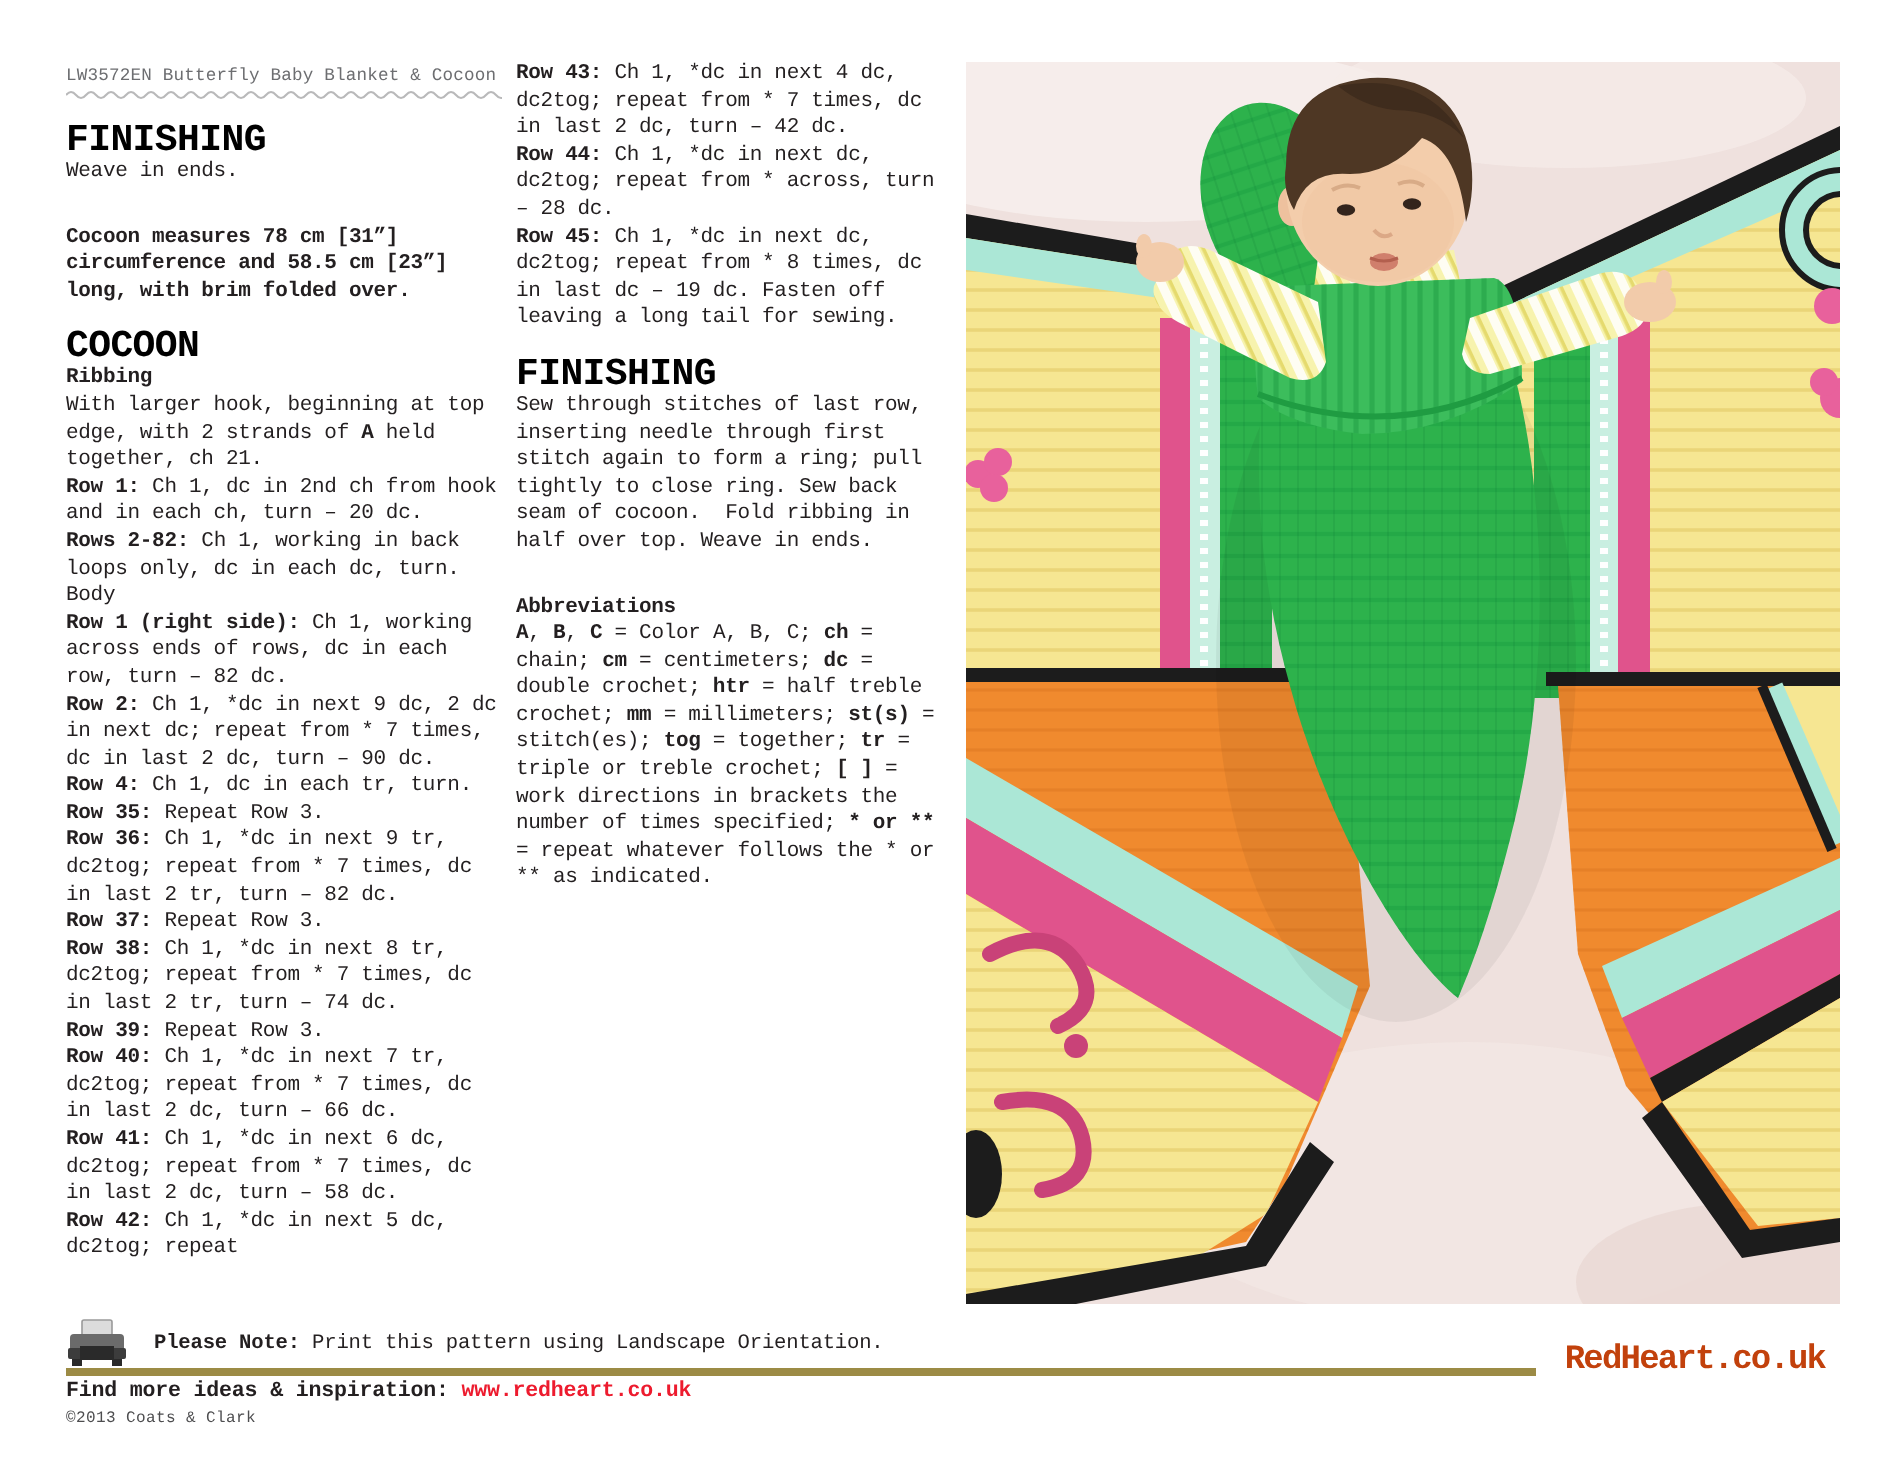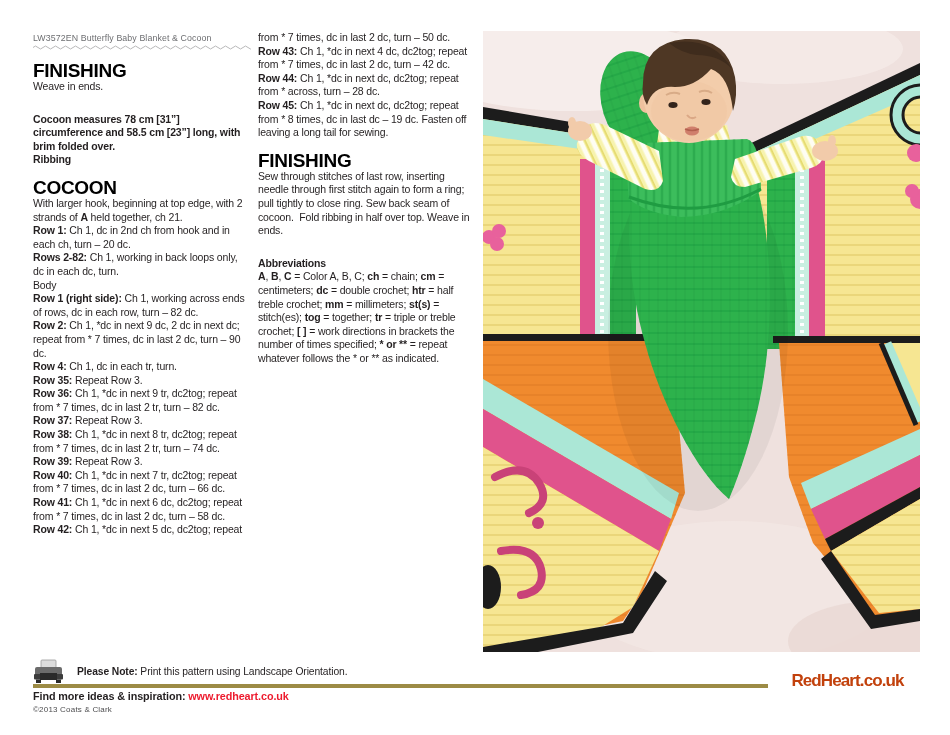--- a/index.html
+++ b/index.html
@@ -1,17 +1,17 @@
 <!DOCTYPE html>
 <html><head>
 <meta charset="utf-8">
 <style>
   html,body{margin:0;padding:0;background:#fff;}
   .page{position:relative;width:950px;height:735px;background:#ffffff;overflow:hidden;
-        font-family:Liberation Sans, sans-serif;color:#231f20;}
+        font-family:Liberation Mono, monospace;color:#231f20;}
   .doc-code{position:absolute;left:33px;top:33px;font-size:8.8px;color:#6d6e71;letter-spacing:0.1px;}
   .wavy{position:absolute;left:33px;top:43px;}
   .col{position:absolute;font-size:10.5px;line-height:13.6px;letter-spacing:-0.15px;}
   .col-left{left:33px;top:50px;width:217px;}
   .col-mid{left:258px;top:31px;width:215px;}
   .line{white-space:pre-wrap;}
   .line.h1{font-size:19px;font-weight:bold;line-height:15px;letter-spacing:-0.3px;margin-top:13px;margin-bottom:2px;color:#000;}
   .line.sub{font-weight:bold;}
   .line.mt{margin-top:19px;}
   .b{font-weight:bold;}
@@ -33,40 +33,39 @@
   <div class="doc-code">LW3572EN Butterfly Baby Blanket &amp; Cocoon</div>
 
   <svg class="wavy" width="218" height="9" viewBox="0 0 218 9">
     <path fill="none" stroke="#b9b9ba" stroke-width="1" d="M0 4.5 q2.5 -3 5 0 t5 0 t5 0 t5 0 t5 0 t5 0 t5 0 t5 0 t5 0 t5 0 t5 0 t5 0 t5 0 t5 0 t5 0 t5 0 t5 0 t5 0 t5 0 t5 0 t5 0 t5 0 t5 0 t5 0 t5 0 t5 0 t5 0 t5 0 t5 0 t5 0 t5 0 t5 0 t5 0 t5 0 t5 0 t5 0 t5 0 t5 0 t5 0 t5 0 t5 0 t5 0 t5 0 t5 0"></path>
   </svg>
 
   <div class="col col-left">
       <div class="line h1"><span class="b">FINISHING</span></div>
       <div class="line p"><span>Weave in ends.</span></div>
       <div class="line p mt"><span class="b">Cocoon measures 78 cm [31”] circumference and 58.5 cm [23”] long, with brim folded over.</span></div>
+      <div class="line h1"><span class="b">COCOON</span></div>
       <div class="line sub"><span class="b">Ribbing</span></div>
-      <div class="line h1"><span class="b">COCOON</span></div>
       <div class="line p"><span>With larger hook, beginning at top edge, with 2 strands of </span><span class="b">A</span><span> held together, ch 21.</span></div>
       <div class="line p"><span class="b">Row 1:</span><span> Ch 1, dc in 2nd ch from hook and in each ch, turn – 20 dc.</span></div>
       <div class="line p"><span class="b">Rows 2-82:</span><span> Ch 1, working in back loops only, dc in each dc, turn.</span></div>
       <div class="line p"><span>Body</span></div>
       <div class="line p"><span class="b">Row 1 (right side):</span><span> Ch 1, working across ends of rows, dc in each row, turn – 82 dc.</span></div>
       <div class="line p"><span class="b">Row 2:</span><span> Ch 1, *dc in next 9 dc, 2 dc in next dc; repeat from * 7 times, dc in last 2 dc, turn – 90 dc.</span></div>
       <div class="line p"><span class="b">Row 4:</span><span> Ch 1, dc in each tr, turn.</span></div>
       <div class="line p"><span class="b">Row 35:</span><span> Repeat Row 3.</span></div>
       <div class="line p"><span class="b">Row 36:</span><span> Ch 1, *dc in next 9 tr, dc2tog; repeat from * 7 times, dc in last 2 tr, turn – 82 dc.</span></div>
       <div class="line p"><span class="b">Row 37:</span><span> Repeat Row 3.</span></div>
       <div class="line p"><span class="b">Row 38:</span><span> Ch 1, *dc in next 8 tr, dc2tog; repeat from * 7 times, dc in last 2 tr, turn – 74 dc.</span></div>
       <div class="line p"><span class="b">Row 39:</span><span> Repeat Row 3.</span></div>
       <div class="line p"><span class="b">Row 40:</span><span> Ch 1, *dc in next 7 tr, dc2tog; repeat from * 7 times, dc in last 2 dc, turn – 66 dc.</span></div>
       <div class="line p"><span class="b">Row 41:</span><span> Ch 1, *dc in next 6 dc, dc2tog; repeat from * 7 times, dc in last 2 dc, turn – 58 dc.</span></div>
       <div class="line p"><span class="b">Row 42:</span><span> Ch 1, *dc in next 5 dc, dc2tog; repeat</span></div>
     </div>
   <div class="col col-mid">
-      <div class="line p"><span>from * 7 times, dc in last 2 dc, turn – 50 dc.</span></div>
       <div class="line p"><span class="b">Row 43:</span><span> Ch 1, *dc in next 4 dc, dc2tog; repeat from * 7 times, dc in last 2 dc, turn – 42 dc.</span></div>
       <div class="line p"><span class="b">Row 44:</span><span> Ch 1, *dc in next dc, dc2tog; repeat from * across, turn – 28 dc.</span></div>
       <div class="line p"><span class="b">Row 45:</span><span> Ch 1, *dc in next dc, dc2tog; repeat from * 8 times, dc in last dc – 19 dc. Fasten off leaving a long tail for sewing.</span></div>
       <div class="line h1"><span class="b">FINISHING</span></div>
       <div class="line p"><span>Sew through stitches of last row, inserting needle through first stitch again to form a ring; pull tightly to close ring. Sew back seam of cocoon.  Fold ribbing in half over top. Weave in ends.</span></div>
       <div class="line sub mt"><span class="b">Abbreviations</span></div>
       <div class="line p"><span class="b">A</span><span>, </span><span class="b">B</span><span>, </span><span class="b">C</span><span> = Color A, B, C; </span><span class="b">ch</span><span> = chain; </span><span class="b">cm</span><span> = centimeters; </span><span class="b">dc</span><span> = double crochet; </span><span class="b">htr</span><span> = half treble crochet; </span><span class="b">mm</span><span> = millimeters; </span><span class="b">st(s)</span><span> = stitch(es); </span><span class="b">tog</span><span> = together; </span><span class="b">tr</span><span> = triple or treble crochet; </span><span class="b">[ ]</span><span> = work directions in brackets the number of times specified; </span><span class="b">* or **</span><span> = repeat whatever follows the * or ** as indicated.</span></div>
     </div>
 
   <div class="photo">

